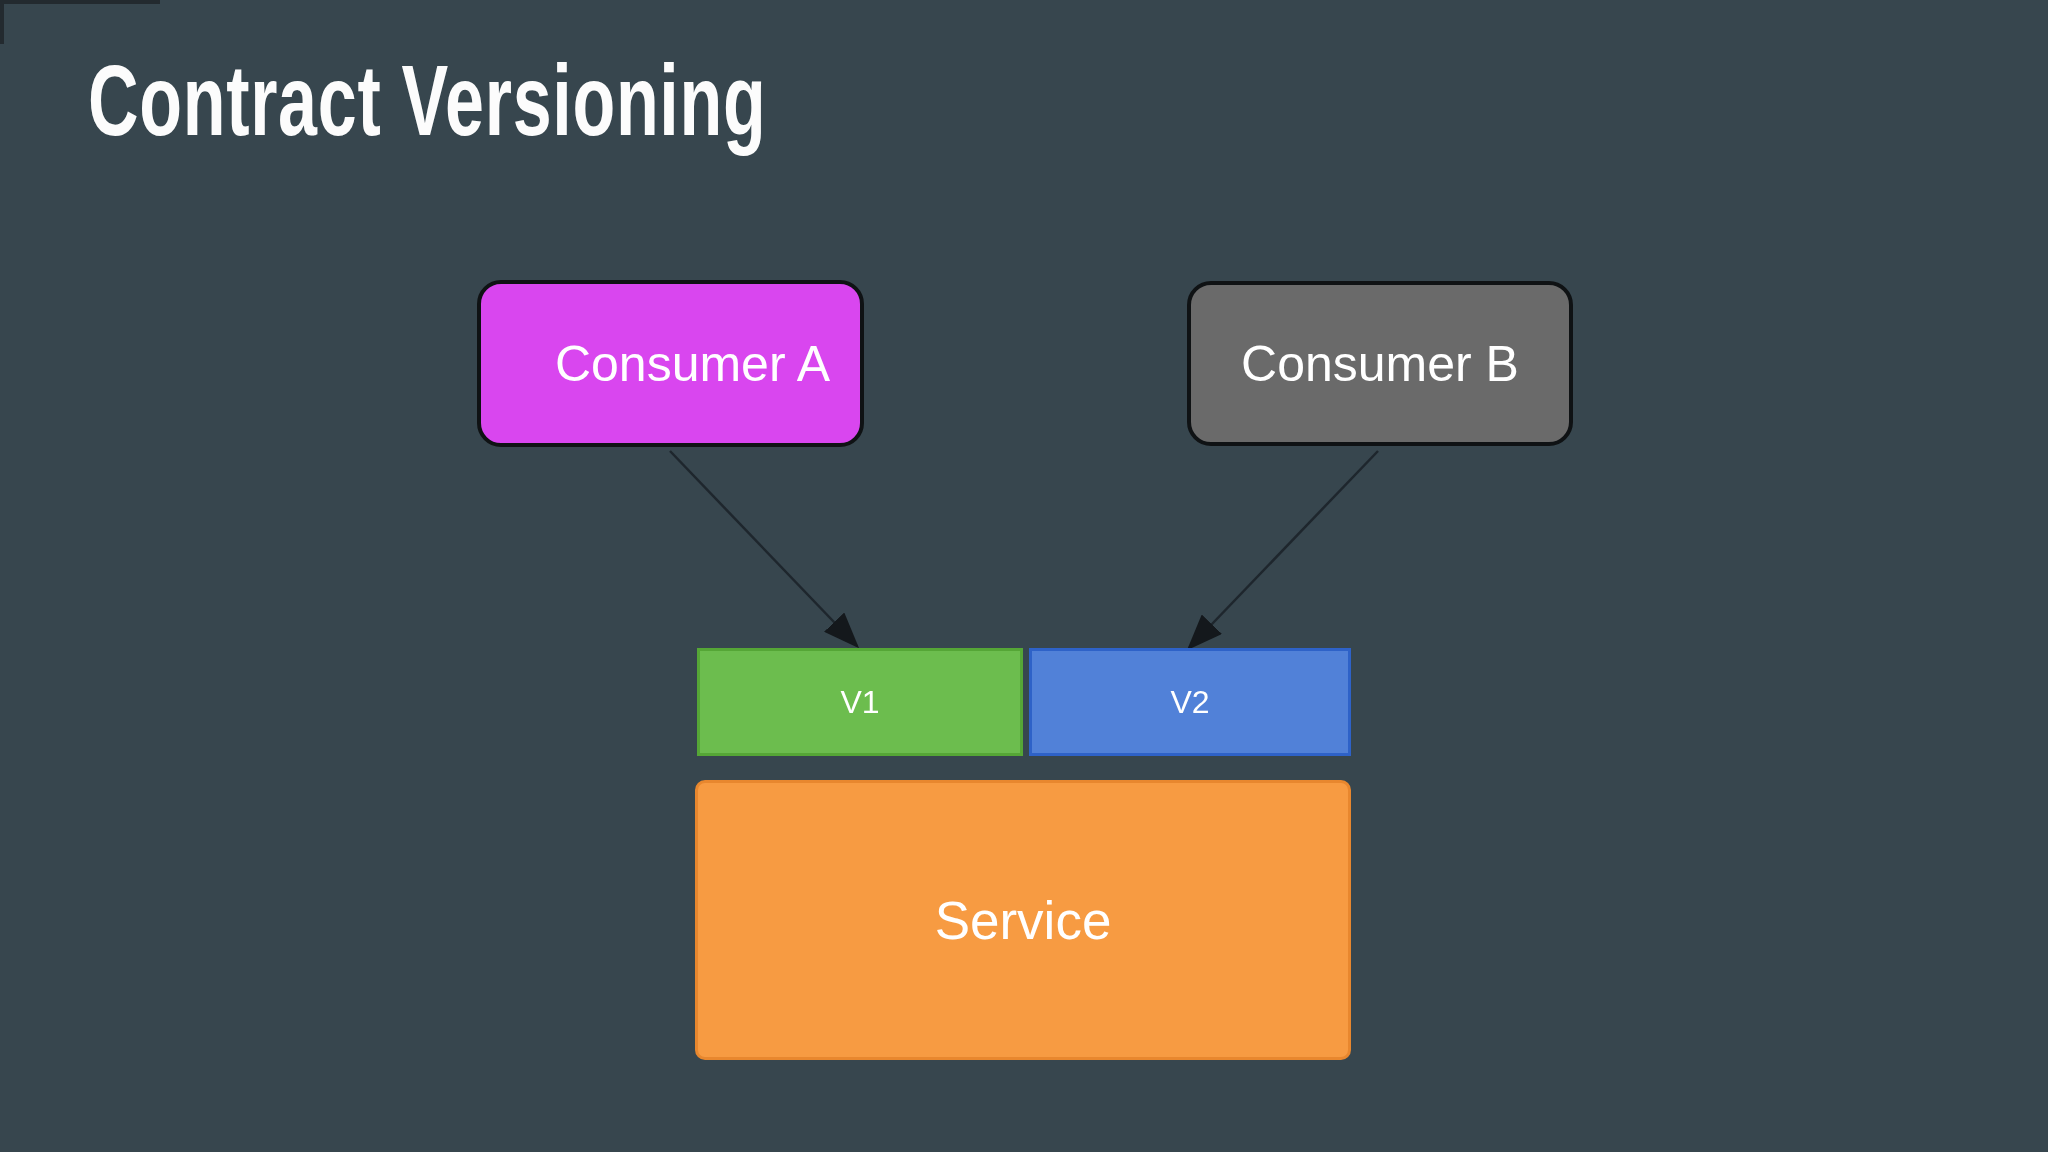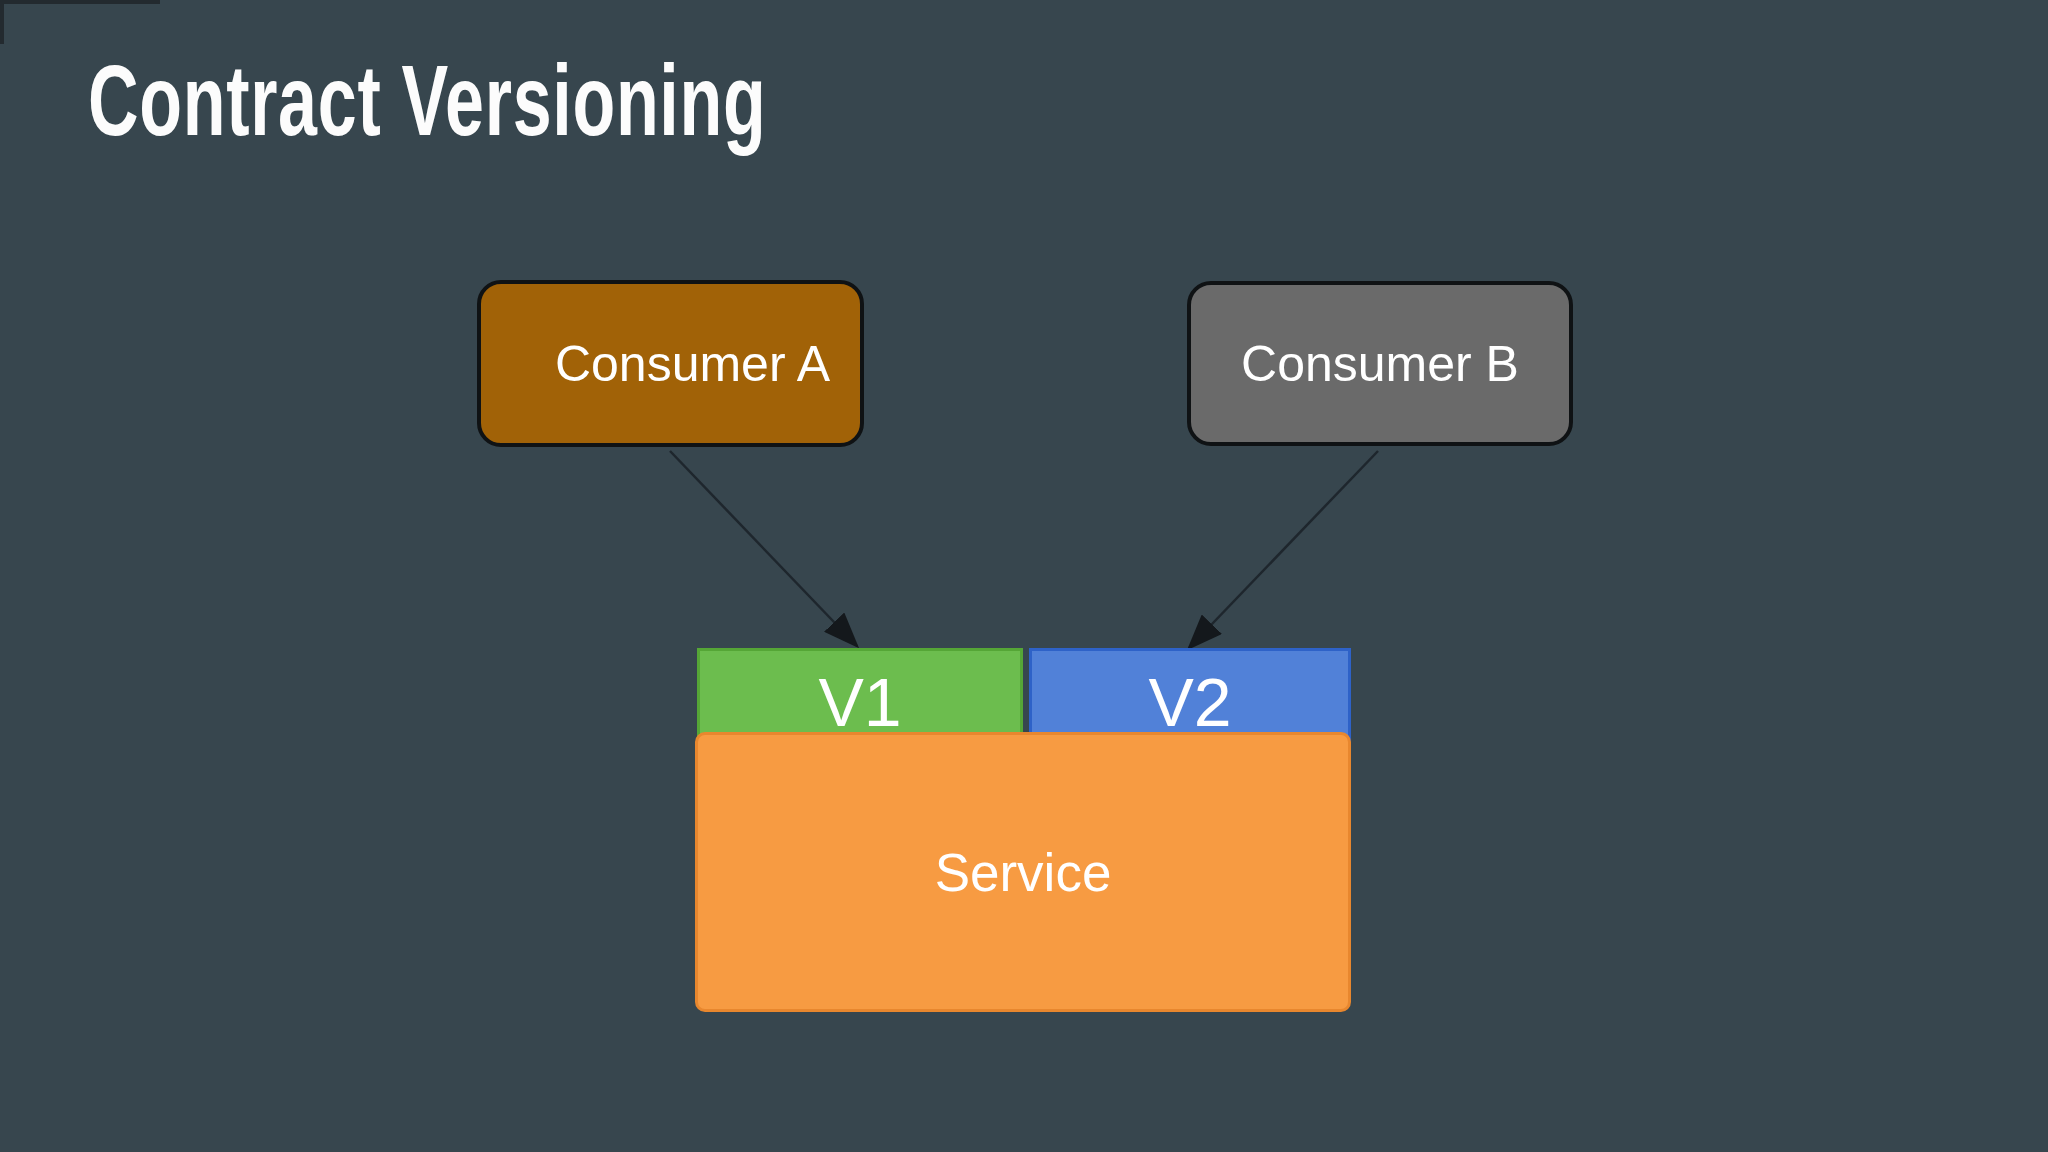--- a/index.html
+++ b/index.html
@@ -57,37 +57,37 @@
     border: 4px solid #0f1214;
     border-radius: 24px;
     font-size: 50px;
   }
   .consumer-a { left: 477px; top: 280px; }
   .consumer-b { left: 1187px; top: 281px; width: 386px; height: 165px; }
   .version {
     height: 108px;
     top: 648px;
     border-radius: 0;
-    font-size: 68px;
+    font-size: 32px;
   }
   .v1 {
     left: 697px;
     width: 326px;
     background: #6cbd4e;
     border: 3px solid #55a636;
   }
   .v2 {
     left: 1029px;
     width: 322px;
     background: #5181d8;
     border: 3px solid #5eead4;
   }
   .service {
     left: 695px;
-    top: 732px;
+    top: 780px;
     width: 656px;
     height: 280px;
     background: #f79b42;
     border: 3px solid #e8872e;
     border-radius: 10px;
     font-size: 53px;
   }
   .arrow-layer {
     position: absolute;
     left: 0; top: 0;
@@ -109,21 +109,21 @@
   <svg class="arrow-layer" width="2048" height="1152" viewBox="0 0 2048 1152" xmlns="http://www.w3.org/2000/svg">
     <defs>
       <marker id="arrowhead" markerUnits="userSpaceOnUse" markerWidth="40" markerHeight="28" refX="33" refY="14" orient="auto">
         <path d="M0,0 L36,14 L0,28 Z" fill="#14181c"></path>
       </marker>
     </defs>
     <line x1="670" y1="451" x2="857" y2="646" stroke="#1e262d" stroke-width="2.5" marker-end="url(#arrowhead)"></line>
     <line x1="1378" y1="451" x2="1189" y2="648" stroke="#1e262d" stroke-width="2.5" marker-end="url(#arrowhead)"></line>
   </svg>
 
-  <div class="node consumer consumer-a" style="background-color: #a16207; border-color: rgb(15, 18, 20); padding-left: 44px;">
+  <div class="node consumer consumer-a" style="background-color: #d946ef; border-color: rgb(15, 18, 20); padding-left: 44px;">
     <span>Consumer A</span>
   </div>
 
   <div class="node consumer consumer-b" style="background-color: rgb(106, 106, 106); border-color: rgb(15, 18, 20);">
     <span>Consumer B</span>
   </div>
 
   <div class="node version v1" style="background-color: rgb(108, 189, 78); border-color: rgb(85, 166, 54);">
     <span>V1</span>
   </div>

